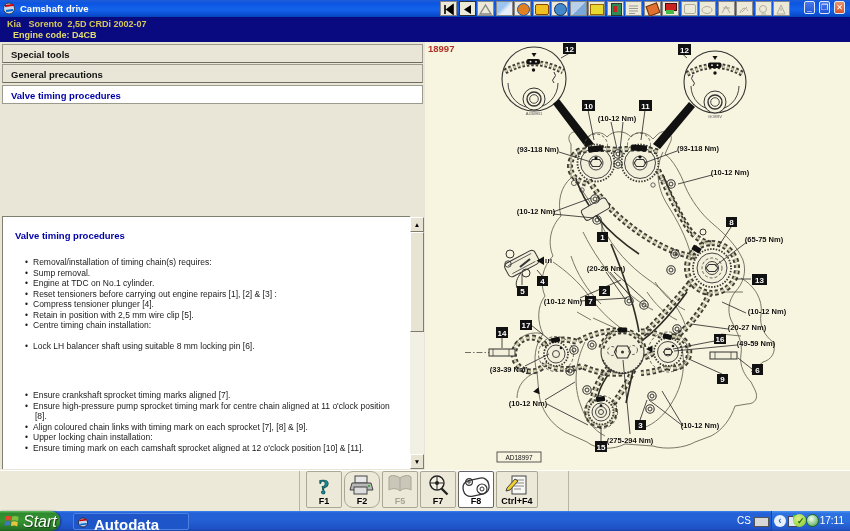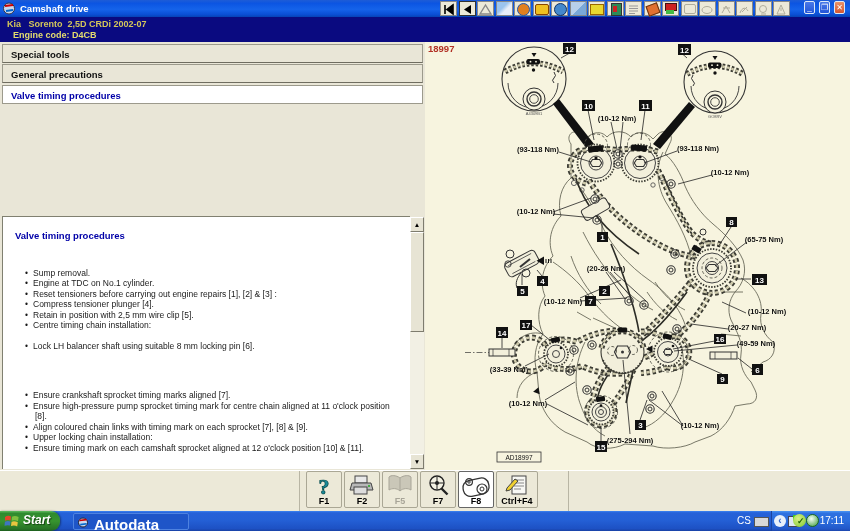--- a/index.html
+++ b/index.html
@@ -49,22 +49,22 @@
 .fbtn{position:absolute;top:471px;width:36px;height:37px;background:#ece9d8;
 border:1px solid #aaa795;border-radius:2px;box-sizing:border-box;text-align:center;}
 .fbtn .lbl{position:absolute;bottom:1px;width:100%;font-size:9px;font-weight:bold;color:#000;}
 .fbtn svg{position:absolute;left:50%;top:2px;transform:translateX(-50%);}
 
 #taskbar{left:0;top:511px;width:850px;height:20px;
 background:linear-gradient(180deg,#3c85f2 0%,#2661d8 9%,#2460d6 45%,#1d51c4 88%,#1941a5 100%);}
 #startbtn{position:absolute;left:0;top:0;width:60px;height:20px;
 background:linear-gradient(180deg,#5fbc5f 0%,#2f8a2f 12%,#37942f 50%,#277327 90%,#1d5e1d 100%);
 border-radius:0 9px 9px 0;box-shadow:1px 0 2px rgba(0,0,0,.4);}
-#startbtn .stxt{position:absolute;left:23px;top:2px;color:#fff;font-weight:bold;font-style:italic;
-font-size:12px;text-shadow:1px 1px 1px #124012;}
+#startbtn .stxt{position:absolute;left:23px;top:2px;color:#fff;font-weight:normal;font-style:italic;
+font-size:16px;text-shadow:1px 1px 1px #124012;}
 #taskitem{position:absolute;left:73px;top:2px;width:116px;height:17px;background:#1e55c8;
 border:1px solid #4e82e0;border-radius:2px;color:#fff;font-size:15px;padding:2px 0 0 20px;box-sizing:border-box;font-weight:bold;}
 #tray{position:absolute;left:771px;top:0;width:79px;height:20px;
 background:linear-gradient(180deg,#4a96f5 0%,#2e71e0 12%,#2b6ede 50%,#2257c8 90%,#1d46ab 100%);
 border-left:1px solid #1a44a0;}
 #traytime{position:absolute;right:6px;top:4px;color:#fff;font-size:10px;}
 #cs{position:absolute;left:737px;top:4px;color:#fff;font-size:10px;}
 </style>
 </head>
 <body>
@@ -142,20 +142,23 @@
 <div class="abs" id="navybar"></div>
 <div class="abs" id="navy1">Kia&nbsp;&nbsp;&nbsp;Sorento&nbsp;&nbsp;2,5D CRDi 2002-07</div>
 <div class="abs" id="navy2">Engine code: D4CB</div>
 
 <div class="abs" id="leftfill"></div>
 <div class="abs menurow" style="top:44px;">Special tools</div>
 <div class="abs menurow" style="top:64px;">General precautions</div>
 <div class="abs menurow" id="menu3" style="top:85px;">Valve timing procedures</div>
 <div class="abs" id="content">
  <h4>Valve timing procedures</h4>
+ <div class="blt" style="top:40px;">
+      <span>Removal/installation of timing chain(s) requires:</span>
+    </div>
  <div class="blt" style="top:50.5px;">
       <span>Sump removal.</span>
     </div>
  <div class="blt" style="top:61px;">
       <span>Engine at TDC on No.1 cylinder.</span>
     </div>
  <div class="blt" style="top:71.5px;">
       <span>Reset tensioners before carrying out engine repairs [1], [2] &amp; [3] :</span>
     </div>
  <div class="blt" style="top:82px;">
@@ -527,21 +530,21 @@
 <div class="abs" id="btoolbar">
     <div id="btool-center"></div>
   </div>
 <div id="fbtns">
 <div class="abs fbtn" style="left:306px;">
       <svg width="22" height="24" viewBox="0 0 22 24">
         <text x="11" y="20" font-size="22" font-weight="bold" fill="#1a8a9a" stroke="#044" stroke-width="0.7" text-anchor="middle" font-family="Liberation Serif">?</text>
       </svg>
       <div class="lbl">F1</div>
     </div>
-<div class="abs fbtn" style="left:344px;">
+<div class="abs fbtn" style="left:344px;border-radius:9px;">
       <svg width="26" height="22" viewBox="0 0 26 22">
         <rect x="6" y="2" width="12" height="7" fill="#e8e8e8" stroke="#444"></rect>
         <path d="M3 9h19l2 7H1z" fill="#b8b8b8" stroke="#444"></path>
         <rect x="5" y="13" width="13" height="7" fill="#ddd" stroke="#444"></rect>
         <circle cx="20" cy="12" r="1" fill="#2a2"></circle>
       </svg>
       <div class="lbl">F2</div>
     </div>
 <div class="abs fbtn" style="left:382px;color:#999;">
       <svg width="26" height="20" viewBox="0 0 26 20">

